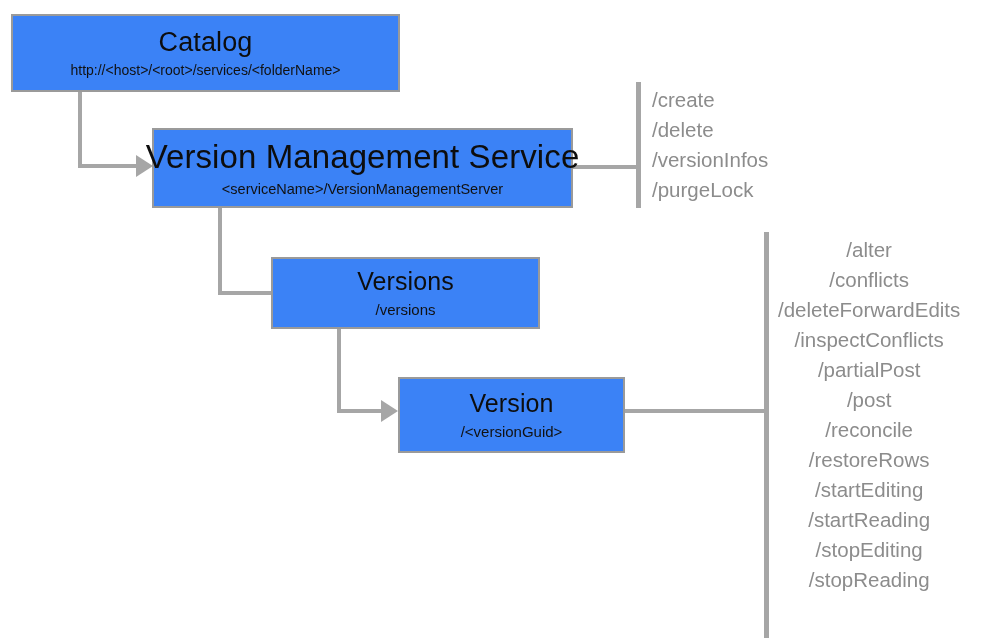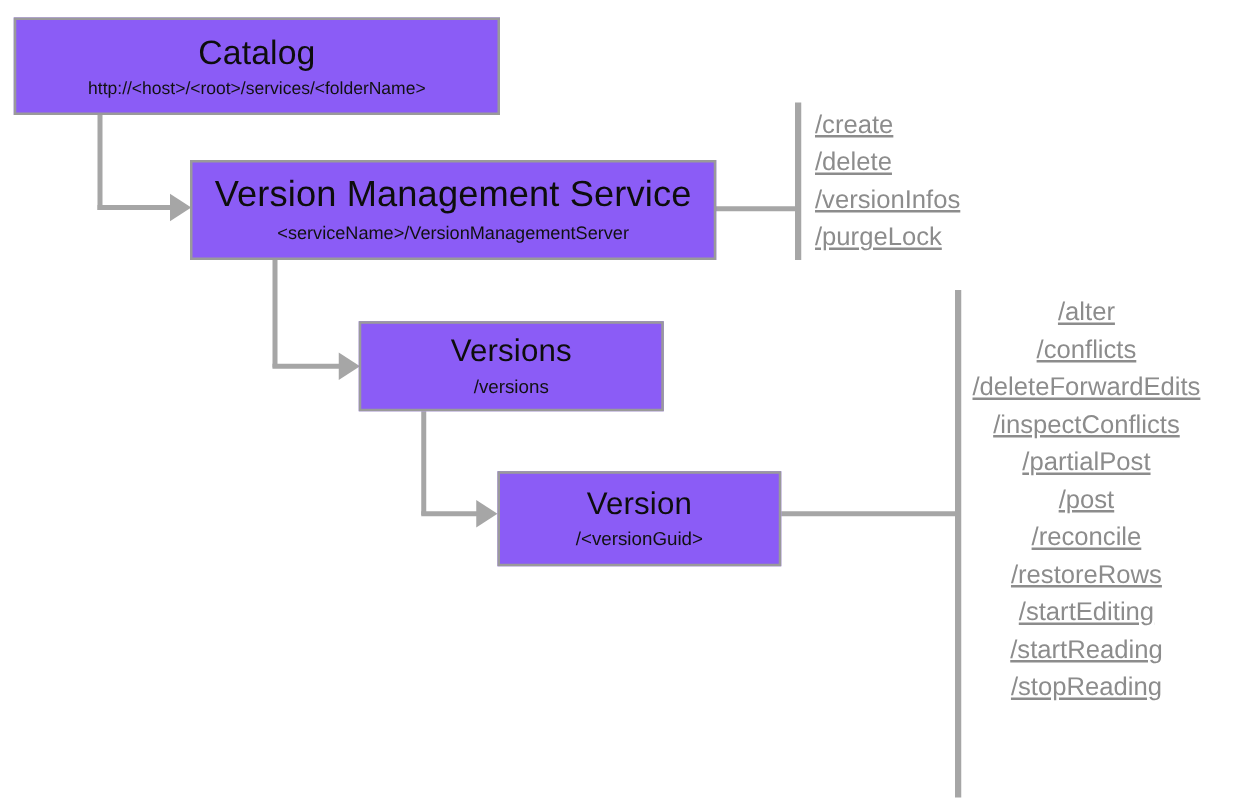--- a/index.html
+++ b/index.html
@@ -17,21 +17,21 @@
     width: 995px;
     height: 640px;
     background: #ffffff;
     overflow: hidden;
   }
 
   
   .node {
     position: absolute;
     box-sizing: border-box;
-    background: #8b5cf6;
+    background: #3b82f6;
     border: 2px solid #9a9a9a;
     display: flex;
     flex-direction: column;
     align-items: center;
     justify-content: center;
     text-align: center;
     color: #111111;
   }
   .node .title {
     font-size: 26px;
@@ -46,24 +46,24 @@
     margin-top: 6px;
     color: #111111;
     white-space: nowrap;
   }
 
   #node-catalog       { left: 11px;  top: 14px;  width: 389px; height: 78px; }
   #node-catalog .title{ font-size: 27px; }
   #node-catalog .sub  { font-size: 14px; margin-top: 5px; }
 
   #node-vms           { left: 152px; top: 128px; width: 421px; height: 80px; }
-  #node-vms .title    { font-size: 29px; }
+  #node-vms .title    { font-size: 33px; }
   #node-vms .sub      { font-size: 14.5px; margin-top: 6px; text-align: right; }
 
-  #node-versions      { left: 287px; top: 257px; width: 244px; height: 72px; justify-content: center; }
+  #node-versions      { left: 271px; top: 257px; width: 269px; height: 72px; justify-content: center; }
   #node-versions .title { font-size: 25px; }
   #node-versions .sub   { font-size: 15px; margin-top: 5px; }
 
   #node-version       { left: 398px; top: 377px; width: 227px; height: 76px; }
   #node-version .title{ font-size: 25px; }
   #node-version .sub  { font-size: 15px; margin-top: 5px; }
 
   
   .seg {
     position: absolute;
@@ -109,21 +109,20 @@
   }
   #rail-upper { left: 636px; top: 82px;  height: 126px; }
   #rail-lower { left: 764px; top: 232px; height: 406px; }
 
   .oplist {
     position: absolute;
     color: #8c8c8c;
     font-size: 20.5px;
     line-height: 30px;
     white-space: nowrap;
-    text-decoration: underline;
   }
   #ops-upper { left: 652px; top: 85px; }
   #ops-lower { left: 778px; top: 235px; text-align: center; }
   .oplist .op { display: block; }
 </style>
 </head>
 <body>
 
 <div id="canvas">
 
@@ -175,16 +174,17 @@
       <span class="op">/alter</span>
       <span class="op">/conflicts</span>
       <span class="op">/deleteForwardEdits</span>
       <span class="op">/inspectConflicts</span>
       <span class="op">/partialPost</span>
       <span class="op">/post</span>
       <span class="op">/reconcile</span>
       <span class="op">/restoreRows</span>
       <span class="op">/startEditing</span>
       <span class="op">/startReading</span>
+      <span class="op">/stopEditing</span>
       <span class="op">/stopReading</span>
     </div>
 
 </div>
 
 </body></html>

